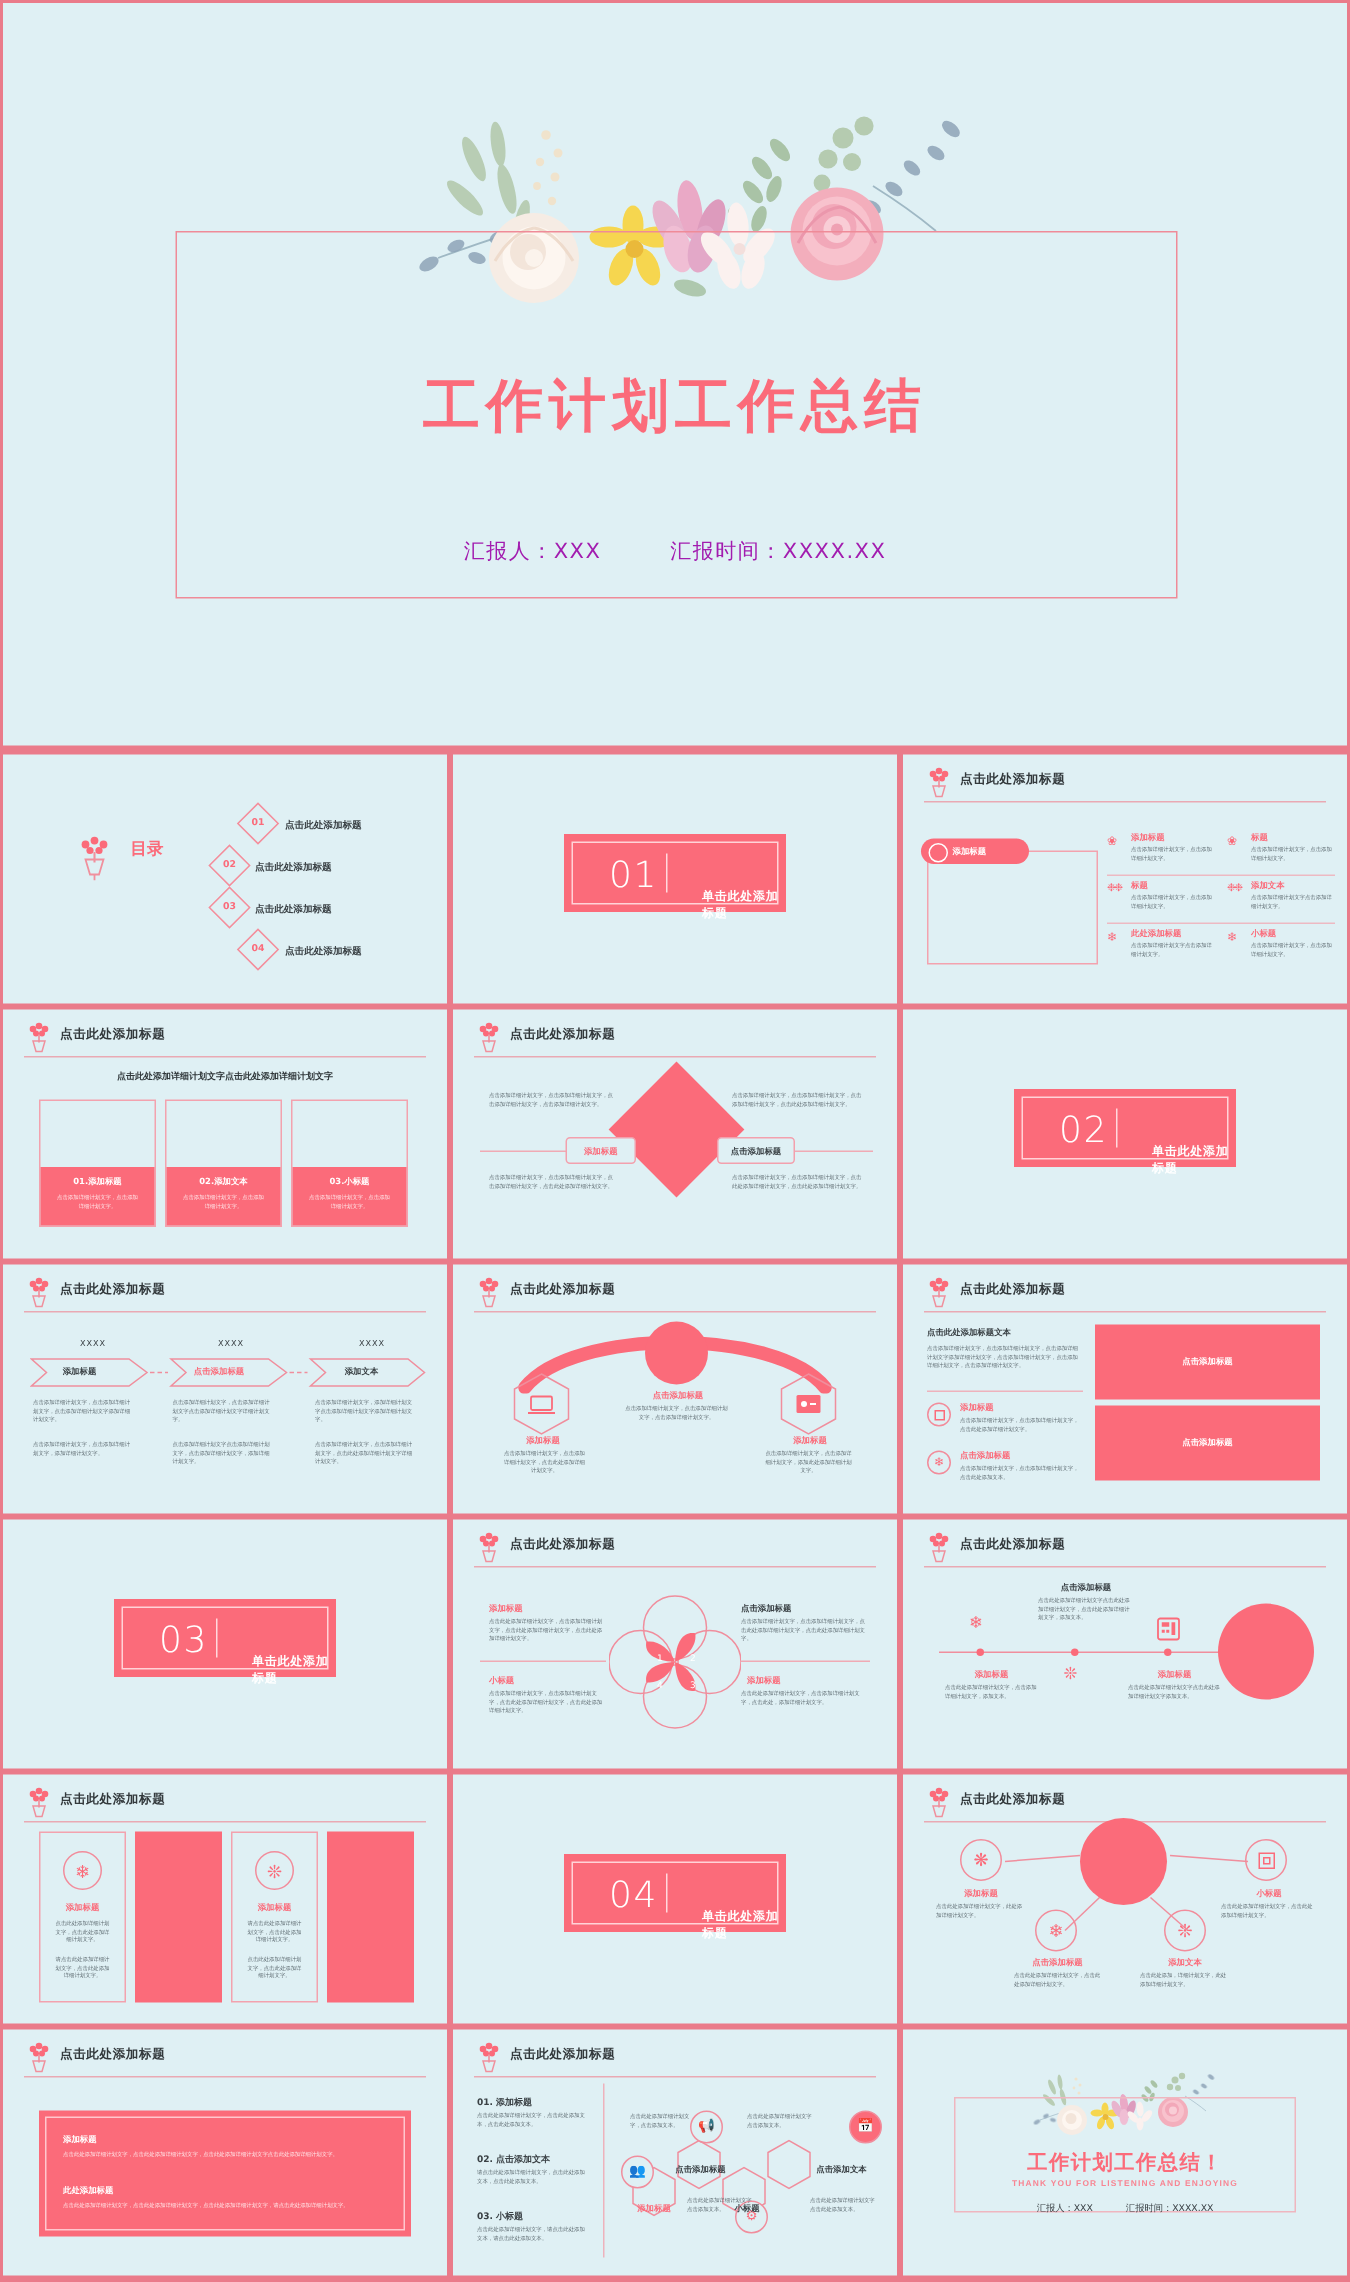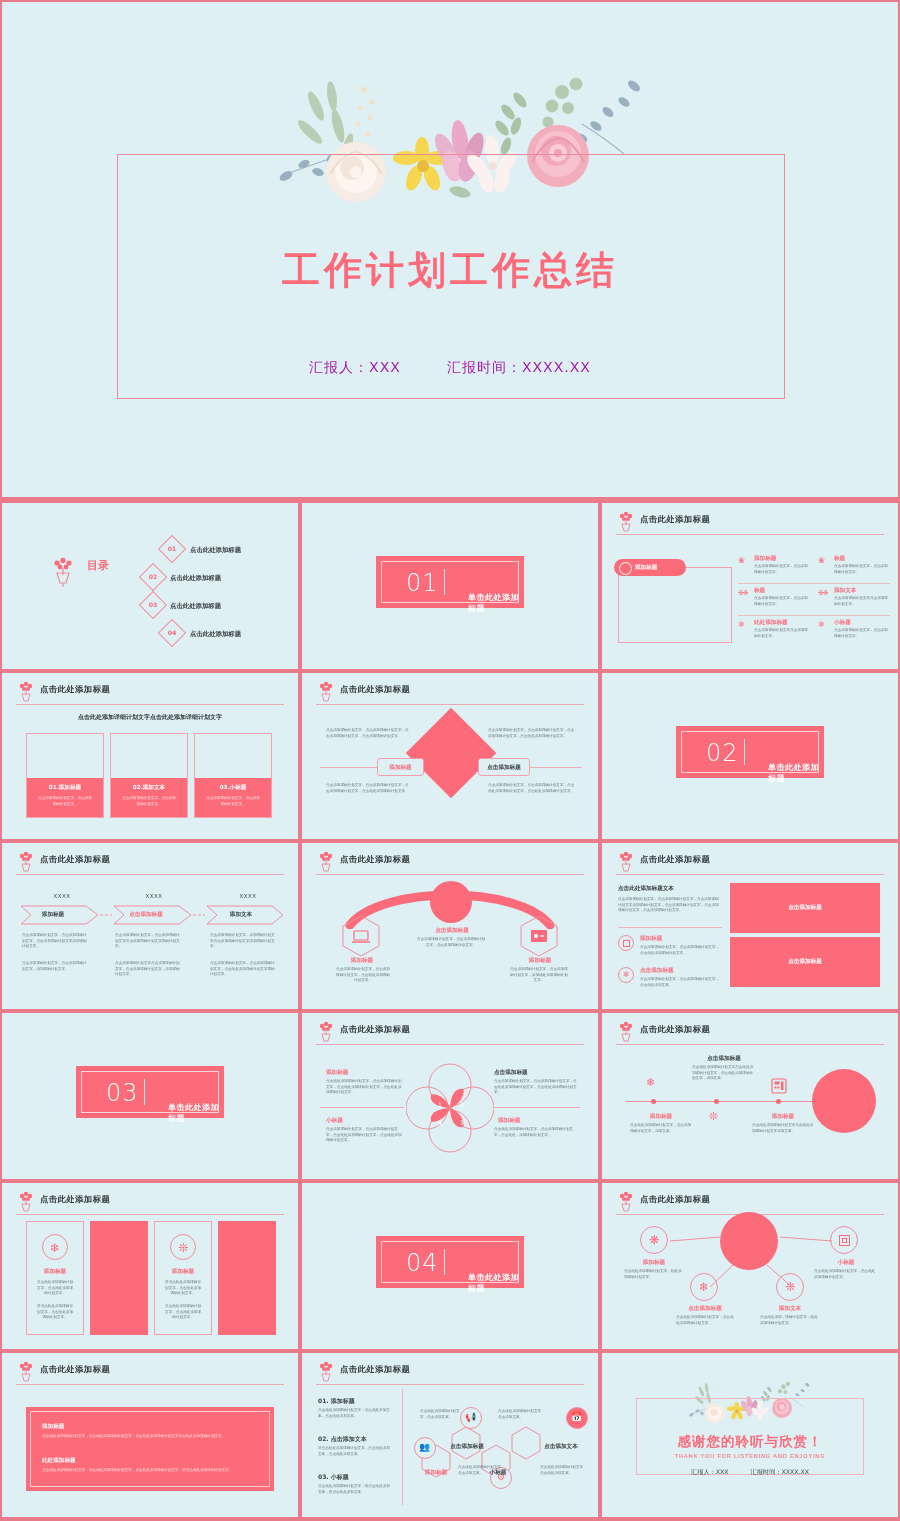--- a/index.html
+++ b/index.html
@@ -874,21 +874,21 @@
         </g>
         <g>
           <circle cx="306" cy="102" r="30" fill="#f3aebc"></circle>
           <circle cx="306" cy="100" r="22" fill="#f8c2cd"></circle>
           <circle cx="304" cy="97" r="14" fill="#f2a8b9"></circle>
           <circle cx="306" cy="99" r="8" fill="#f9cdd6"></circle>
         </g>
       </svg>
 
       <div class="fin-frame"></div>
-      <div class="fin-t">感谢您的聆听与欣赏！</div>
+      <div class="fin-t">工作计划工作总结！</div>
       <div class="fin-s">THANK YOU FOR LISTENING AND ENJOYING</div>
       <div class="fin-m">
         <span>汇报人：XXX</span><span class="gap"></span><span>汇报时间：XXXX.XX</span>
       </div>
     </div>
 
   </div>
 </div>
 
 </body></html>

